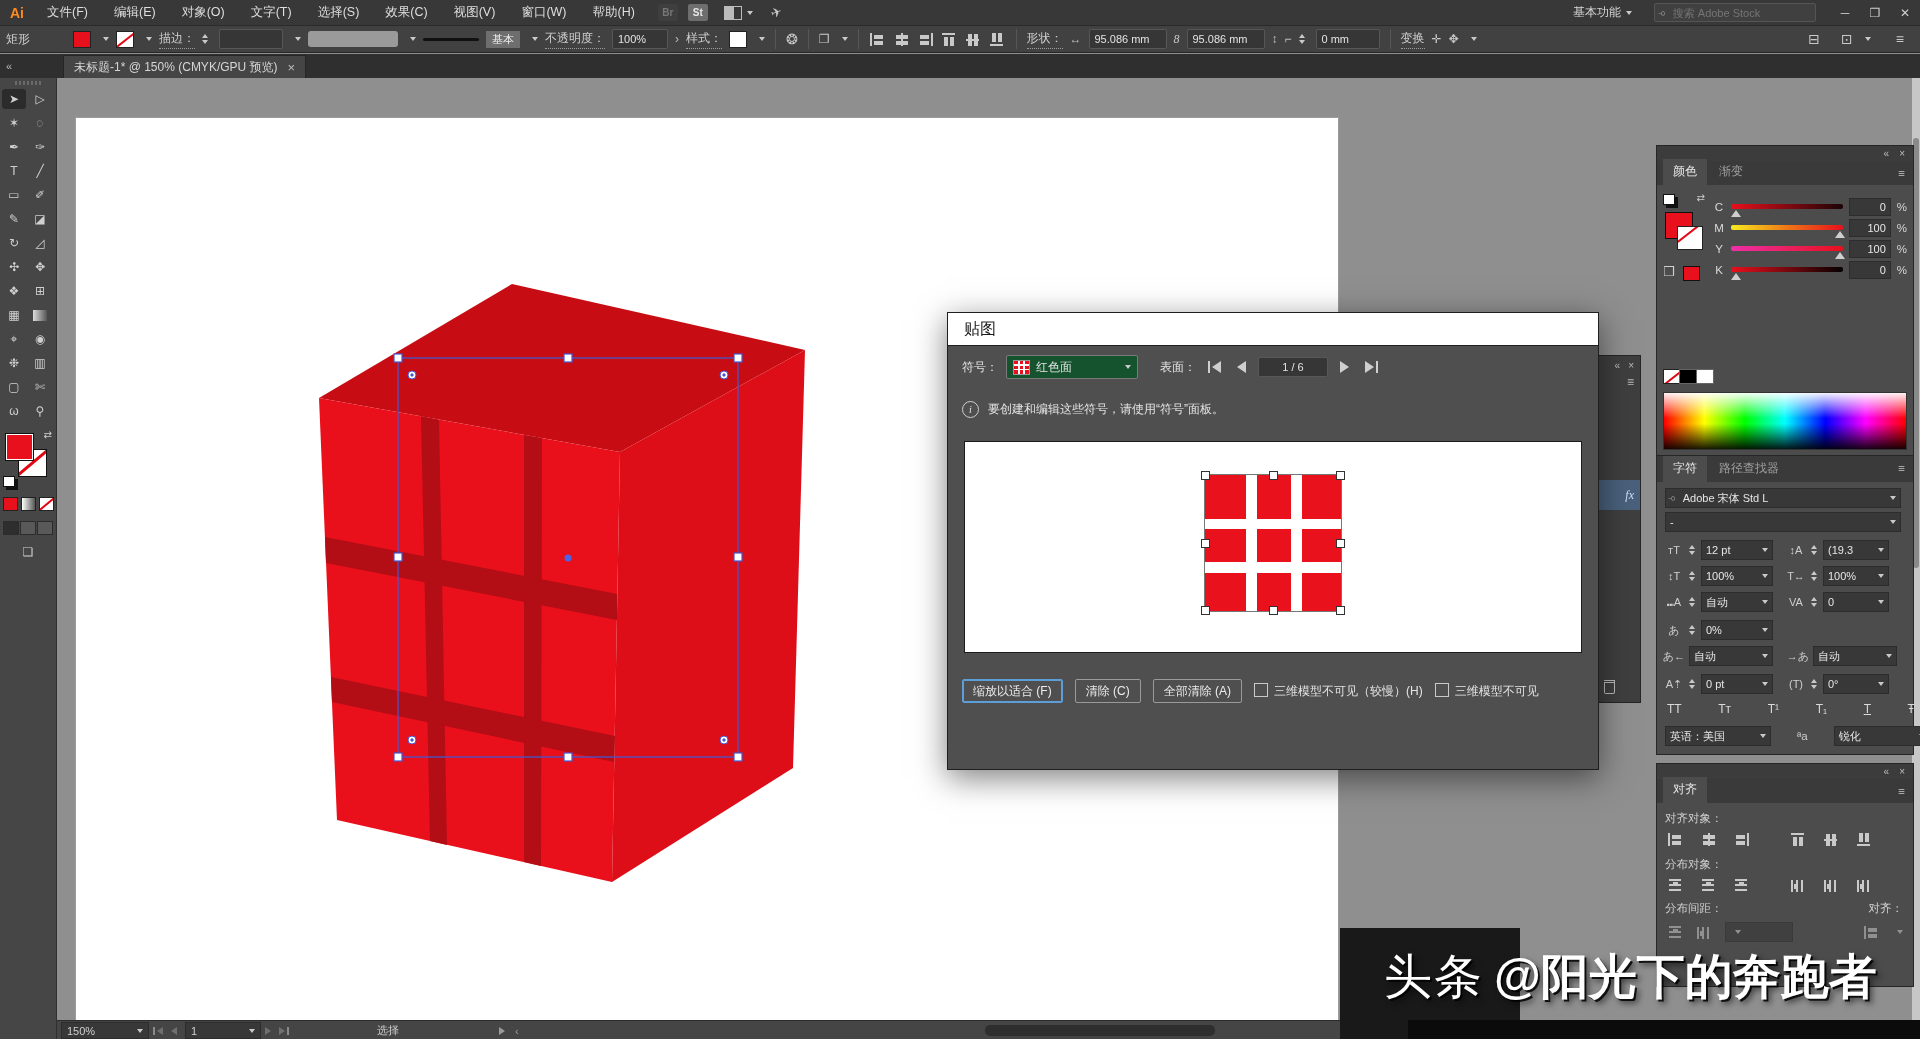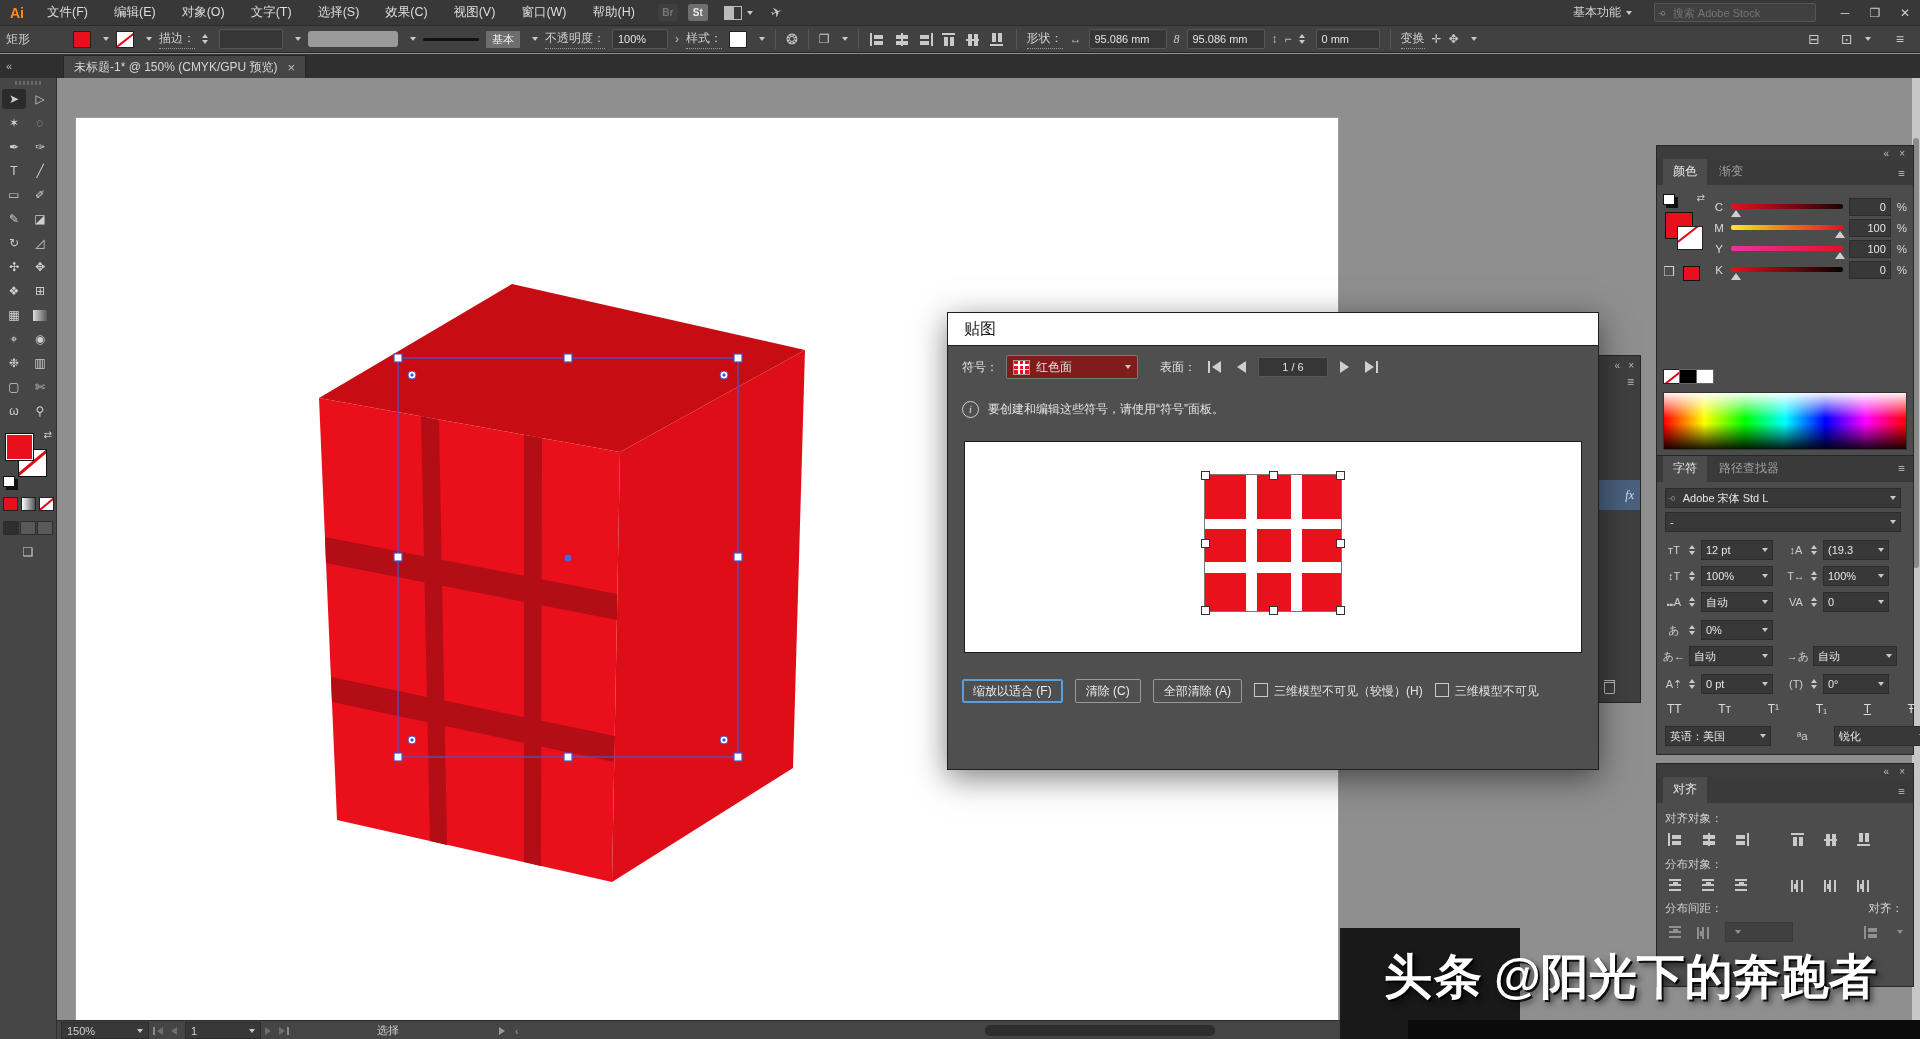--- a/index.html
+++ b/index.html
@@ -77,21 +77,21 @@
   .modes .m.on{background:#2e2e2e}
   .screenmode{margin:10px auto 0;width:18px;text-align:center;color:#cfcfcf}
   
   .canvas{left:57px;top:78px;width:1863px;height:944px;background:#8f8f8f;overflow:hidden}
   .artboard{position:absolute;left:18px;top:39px;width:1262px;height:905px;background:#fff;border:1px solid #9c9c9c}
   .vscroll{position:absolute;right:0;top:0;width:8px;height:944px;background:#c7c7c7}
   .vscroll .th{position:absolute;left:1px;top:60px;width:6px;height:430px;background:#8a8a8a;border-radius:3px}
   
   .dialog{left:947px;top:312px;width:650px;height:456px;background:#4f4f4f;border:1px solid #1f1f1f;box-shadow:0 8px 30px rgba(0,0,0,.5);font-size:12px;color:#e3e3e3}
   .dlg-title{height:33px;background:#fff;color:#1c1c1c;display:flex;align-items:center;padding-left:16px;font-size:16px;border-bottom:1px solid #1f1f1f;box-sizing:border-box}
-  .dropdown{background:#7f1d1d;border:1px solid #7a7a7a;border-radius:2px;height:22px;display:flex;align-items:center;padding:0 6px;gap:6px}
+  .dropdown{background:#14532d;border:1px solid #7a7a7a;border-radius:2px;height:22px;display:flex;align-items:center;padding:0 6px;gap:6px}
   .symswatch{width:15px;height:13px;border:1px solid #999;background:
      linear-gradient(to right,transparent 0 26%,#fff 26% 40%,transparent 40% 58%,#fff 58% 72%,transparent 72%),
      linear-gradient(to bottom,transparent 0 26%,#fff 26% 40%,transparent 40% 58%,#fff 58% 72%,transparent 72%),#e8101c}
   .navbtn{display:inline-flex;align-items:center;margin:0 4px}
   .tri-l{width:0;height:0;border-top:6px solid transparent;border-bottom:6px solid transparent;border-right:9px solid #cfcfcf}
   .tri-r{width:0;height:0;border-top:6px solid transparent;border-bottom:6px solid transparent;border-left:9px solid #cfcfcf}
   .bar-l{border-left:2px solid #cfcfcf;padding-left:2px}
   .bar-r{border-right:2px solid #cfcfcf;padding-right:2px}
   .info-i{width:15px;height:15px;border:1px solid #cfcfcf;border-radius:50%;display:inline-flex;align-items:center;justify-content:center;font-size:10px;font-style:italic;font-family:"Liberation Serif",serif}
   .previewbox{position:absolute;left:16px;top:128px;width:616px;height:210px;background:#fff;border:1px solid #1c1c1c}
@@ -133,21 +133,21 @@
   .statusbar{left:57px;top:1020px;width:1351px;height:19px;background:#454545;border-top:1px solid #2b2b2b;display:flex;align-items:center;font-size:11px;color:#cfcfcf}
   .sfield{height:15px;background:#383838;border:1px solid #2c2c2c;display:flex;align-items:center;padding:0 5px;gap:14px;margin-left:4px}
   .minitri-l{width:0;height:0;border-top:4px solid transparent;border-bottom:4px solid transparent;border-right:6px solid #9a9a9a}
   .minitri-r{width:0;height:0;border-top:4px solid transparent;border-bottom:4px solid transparent;border-left:6px solid #9a9a9a}
   .hthumb{position:absolute;left:928px;top:4px;width:230px;height:11px;background:#2e2e2e;border-radius:5px}
   
   .wm-dark{left:1340px;top:928px;width:180px;height:111px;background:#191919}
   .wm-strip{left:1408px;top:1020px;width:512px;height:19px;background:#0b0b0b}
   .watermark{left:1384px;top:945px;width:536px;white-space:nowrap;color:#fff;z-index:60;
      text-shadow:2px 2px 0 rgba(0,0,0,.85),4px 4px 6px rgba(0,0,0,.6);font-size:48px}
-  .watermark .brand{font-weight:700;letter-spacing:2px}
+  .watermark .brand{font-weight:400;letter-spacing:2px}
   .watermark .handle{font-weight:700;margin-left:10px}
 </style>
 </head>
 <body>
 
 <div class="f canvas">
   <div class="artboard"></div>
   <svg width="1863" height="944" viewBox="0 0 1863 944" style="position:absolute;left:0;top:0">
     <polygon points="455,206 748,272 563,374 262,320" fill="#c70d13"></polygon>
     <polygon points="262,320 563,374 555,804 280,742" fill="#e9101c"></polygon>

